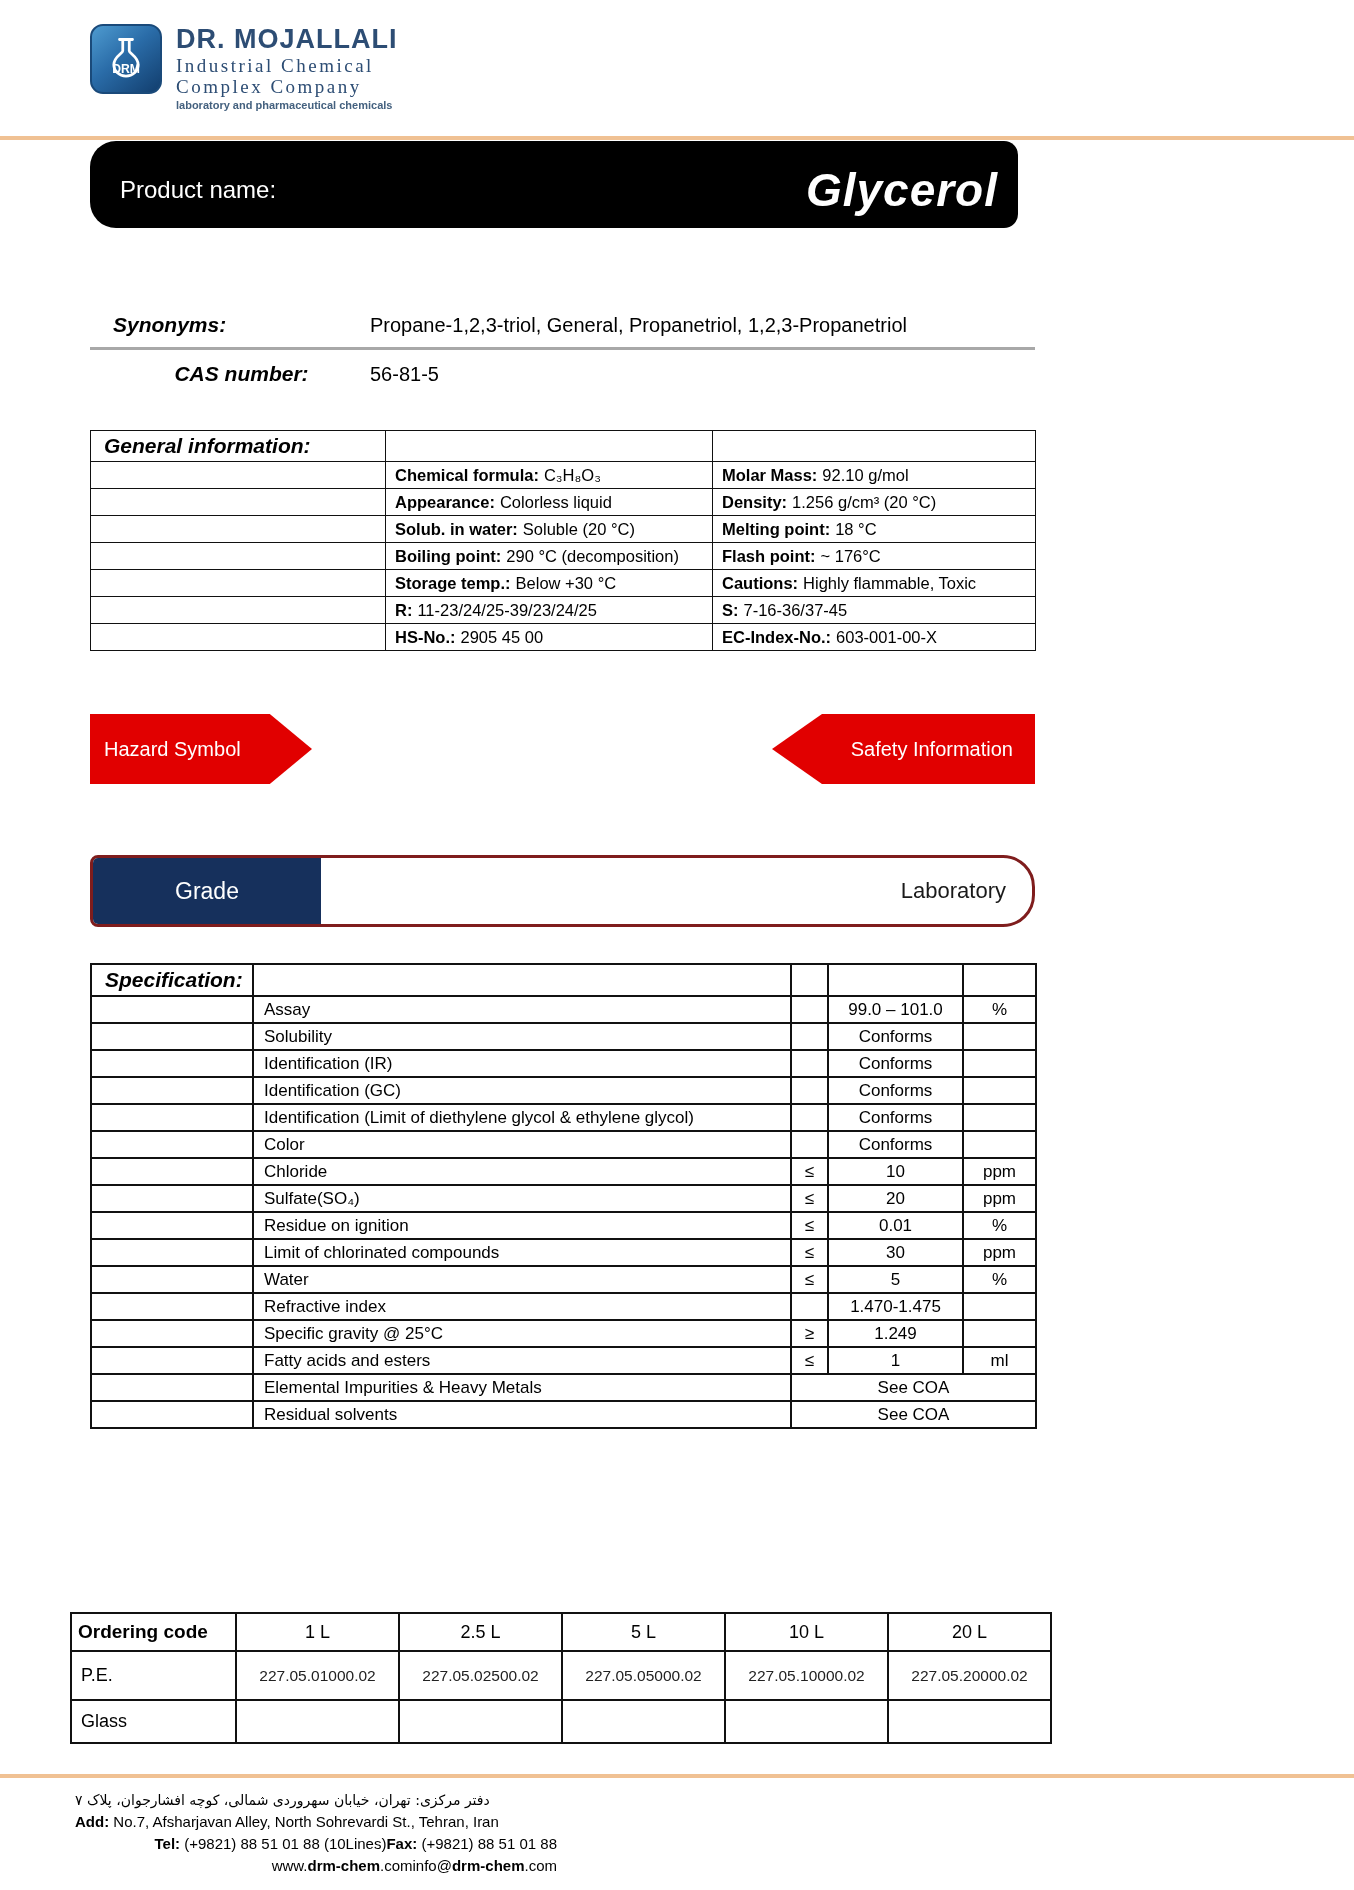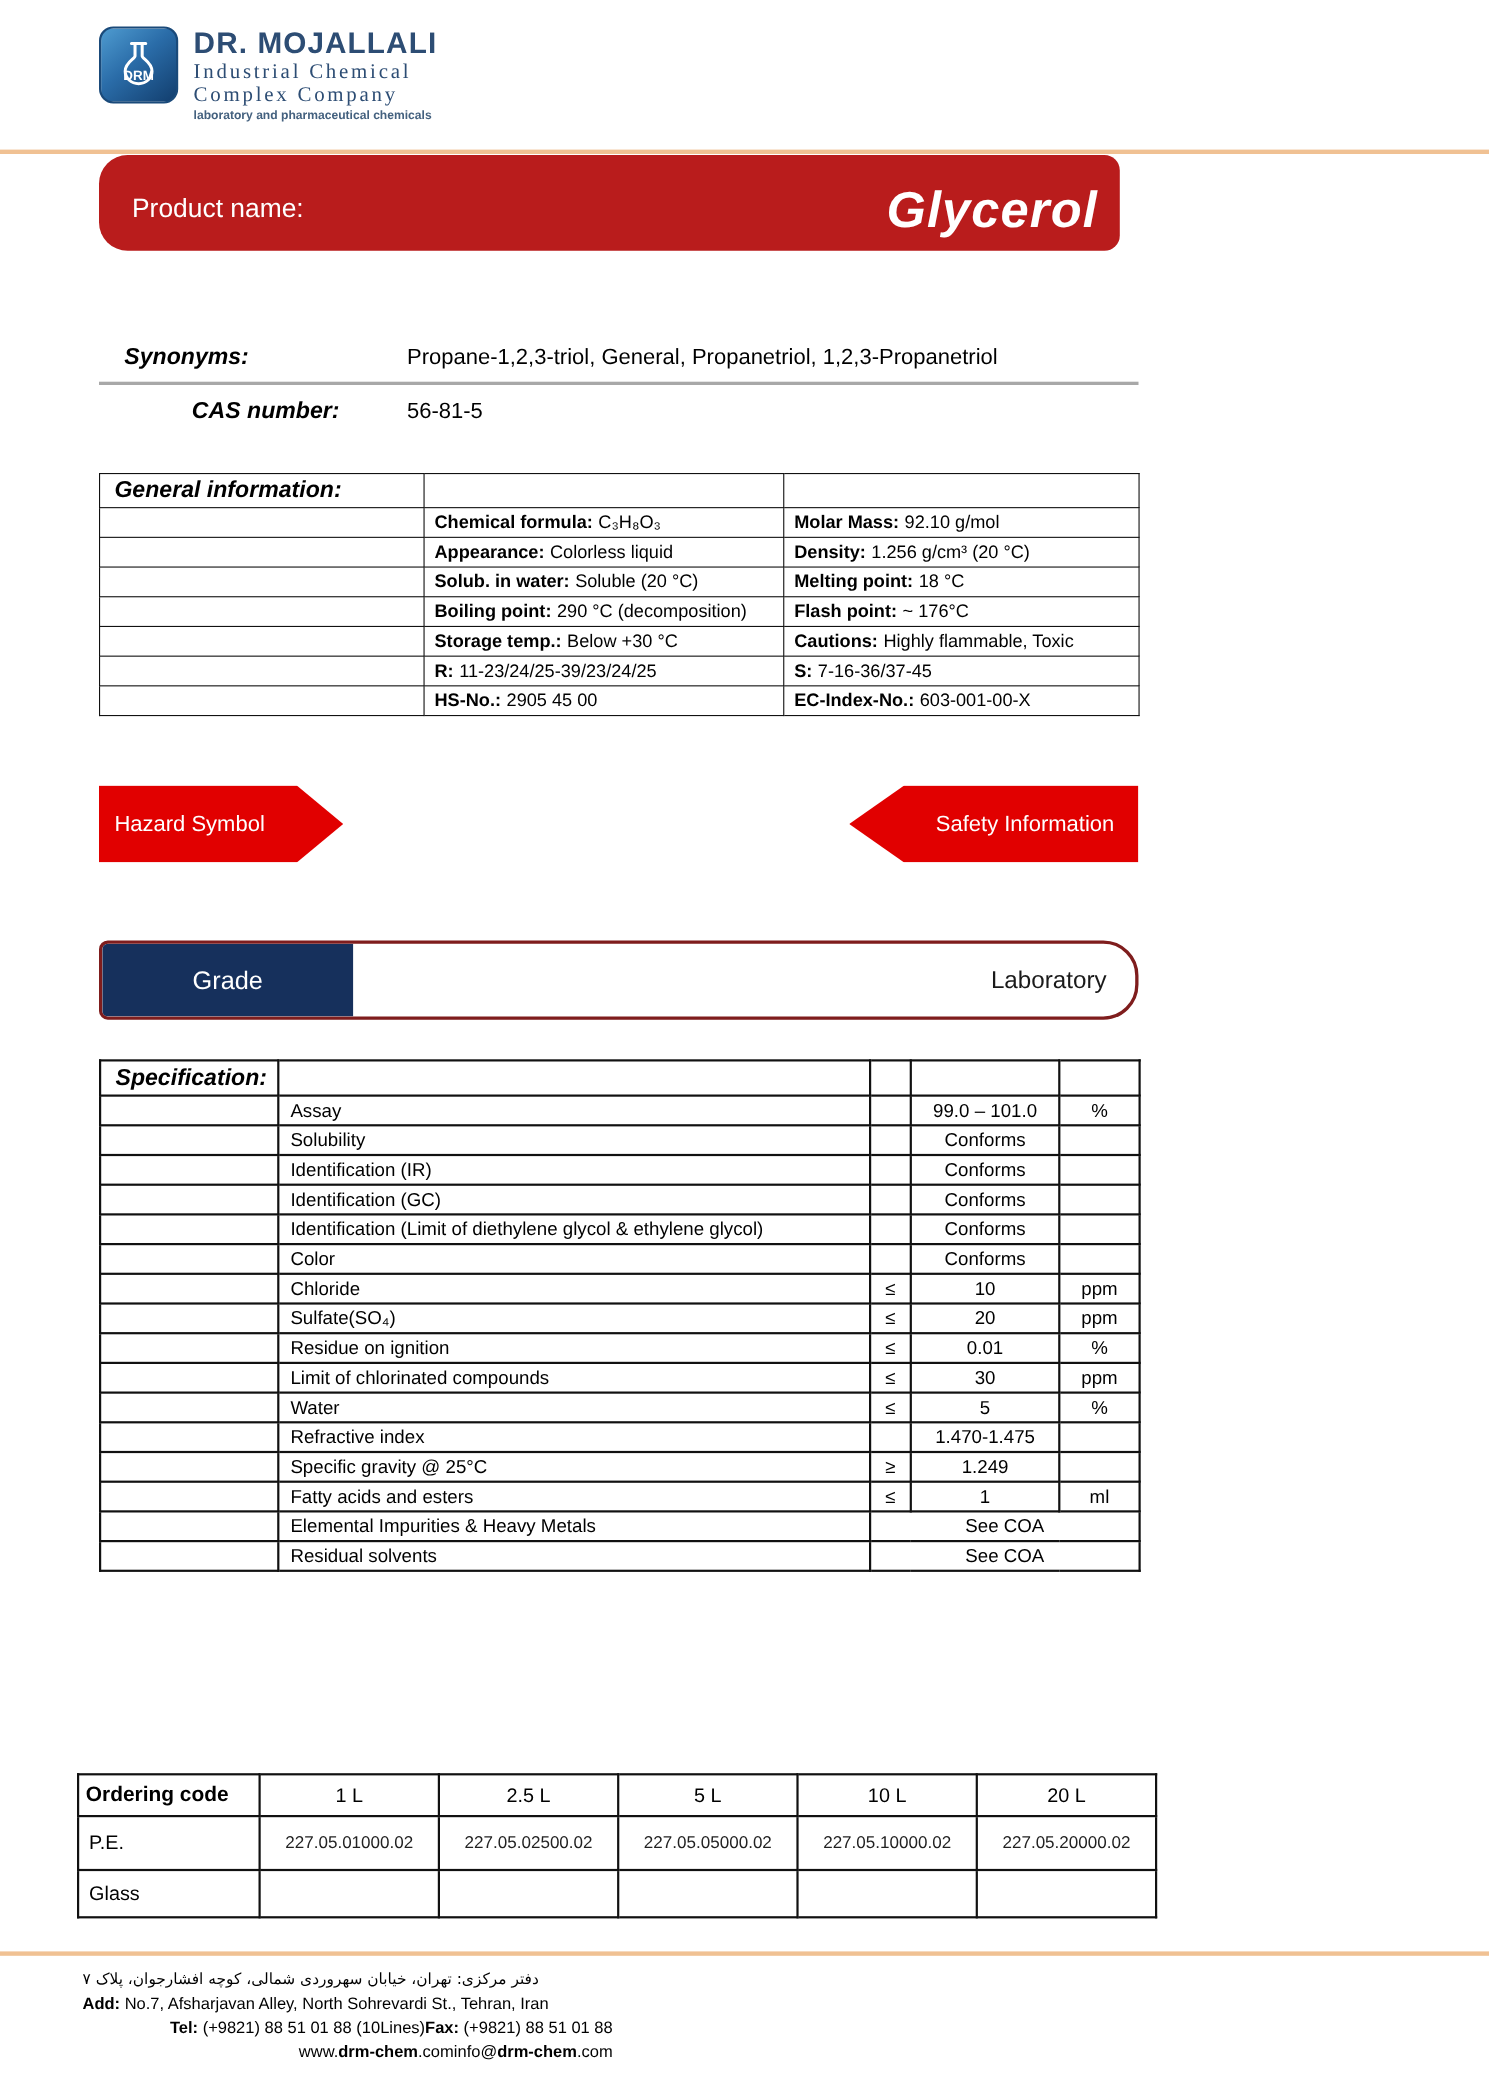--- a/index.html
+++ b/index.html
@@ -21,21 +21,21 @@
   .brand-name { font-size: 27px; font-weight: bold; color: #2d4d74; letter-spacing: 1px; }
   .brand-line { font-family: "Liberation Serif", serif; font-size: 19px; color: #2d4d74; letter-spacing: 2.5px; line-height: 21px; }
   .brand-tag { font-size: 11px; font-weight: bold; color: #44617f; margin-top: 2px; }
   
   .rule-orange { position: absolute; left: 0; width: 1354px; height: 4px; background: #f0c193; }
   .rule-top { top: 136px; }
   .rule-bottom { top: 1774px; }
   
   .product-banner {
     position: absolute; left: 90px; top: 141px; width: 928px; height: 87px;
-    background: #b91c1c; border-radius: 26px 14px 14px 26px;
+    background: #000000; border-radius: 26px 14px 14px 26px;
     display: flex; align-items: center; justify-content: space-between;
     padding: 10px 20px 0 30px; color: #fff;
   }
   .product-label { font-size: 24px; }
   .product-name { font-size: 46px; font-weight: bold; font-style: italic; letter-spacing: 1px; }
   
   .ident-row { position: absolute; left: 90px; width: 945px; display: flex; align-items: center; }
   .ident-row.syn { top: 305px; height: 40px; }
   .ident-row.cas { top: 354px; height: 40px; text-align: center; }
   .ident-label { font-size: 21px; font-weight: bold; font-style: italic; padding-left: 23px; width: 280px; flex: none; }

